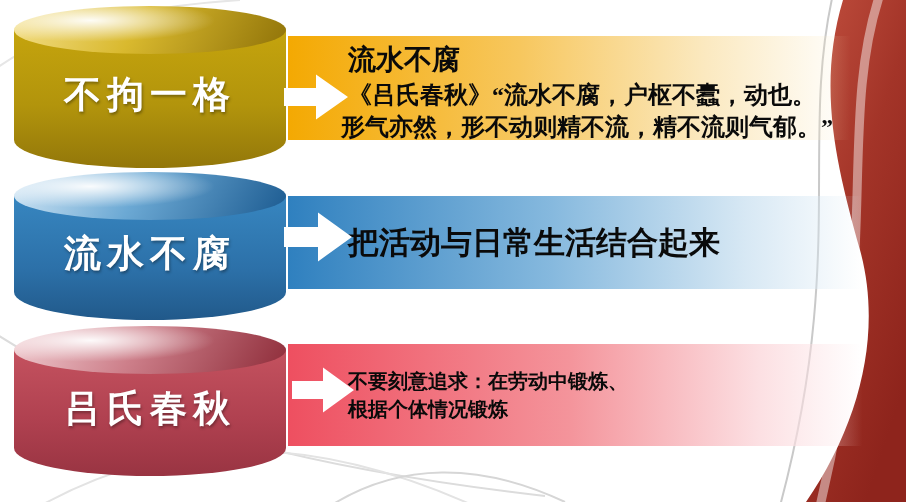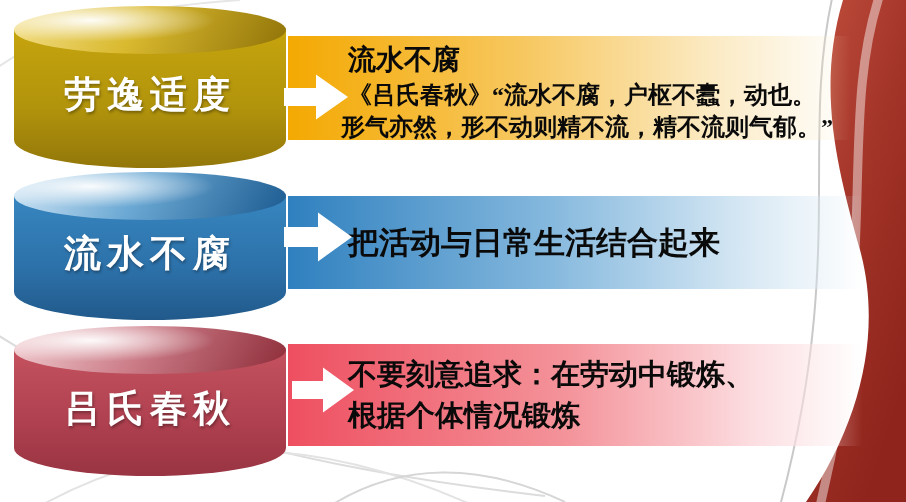--- a/index.html
+++ b/index.html
@@ -47,21 +47,21 @@
     background:linear-gradient(90deg,#f4a902 0%,#f7c75e 40%,#fbe9c0 72%,rgba(253,248,238,0) 97%);}
   .banner-blue{top:196px;width:586px;height:93px;display:flex;align-items:center;
     background:linear-gradient(90deg,#2f80bf 0%,#86b9de 45%,#d7e8f4 78%,rgba(255,255,255,0) 98%);}
   .banner-red{top:344px;width:586px;height:102px;display:flex;align-items:center;
     background:linear-gradient(90deg,#ee4f60 0%,#f4949b 48%,#fcdfe2 80%,rgba(255,255,255,0) 98%);}
   .banner-inner{padding-left:60px;white-space:nowrap;}
   .b-title{font-size:28px;font-weight:bold;margin:5px 0 1px;}
   .b-quote{font-size:24px;font-weight:bold;line-height:1.32;}
   .b-quote.shift{margin-left:-7px;}
   .b-big{font-size:31px;font-weight:bold;}
-  .b-red-line{font-size:29px;font-weight:bold;line-height:1.4;}
+  .b-red-line{font-size:20px;font-weight:bold;line-height:1.4;}
 
   
   .block-arrow{
     position:absolute;background:#ffffff;
     clip-path:polygon(0 31%,50% 31%,50% 3%,100% 50%,50% 97%,50% 69%,0 69%);
     filter:drop-shadow(1px 2px 2px rgba(110,110,110,.55));
   }
   .arrow-1{left:284px;top:73px;width:64px;height:48px;}
   .arrow-2{left:284px;top:211px;width:68px;height:52px;}
   .arrow-3{left:292px;top:366px;width:62px;height:48px;}
@@ -87,21 +87,21 @@
     <path d="M -6 70 C 60 22 150 6 240 0" stroke="#e6e6e6" stroke-width="2" fill="none"></path>
 
     <path d="M 906 0 L 843 0 C 816 90 838 170 860 250 C 882 330 862 420 806 502 L 906 502 Z" fill="url(#redswoosh)"></path>
     <path d="M 880 -6 C 838 120 880 260 820 506" stroke="rgba(255,255,255,0.45)" stroke-width="9" fill="none"></path>
     <path d="M 833 -6 C 800 140 846 260 780 506" stroke="#c9c9c9" stroke-width="2" fill="none"></path>
   </svg>
 
   <div class="cylinder gold" style="top:6px;height:162px;">
     <div class="cyl-body"></div>
     <div class="cyl-top"></div>
-    <div class="cyl-label">劳逸适度</div>
+    <div class="cyl-label">不拘一格</div>
   </div>
 
   <div class="cylinder blue" style="top:172px;height:148px;">
     <div class="cyl-body"></div>
     <div class="cyl-top"></div>
     <div class="cyl-label">流水不腐</div>
   </div>
 
   <div class="cylinder red" style="top:326px;height:150px;">
     <div class="cyl-body"></div>

